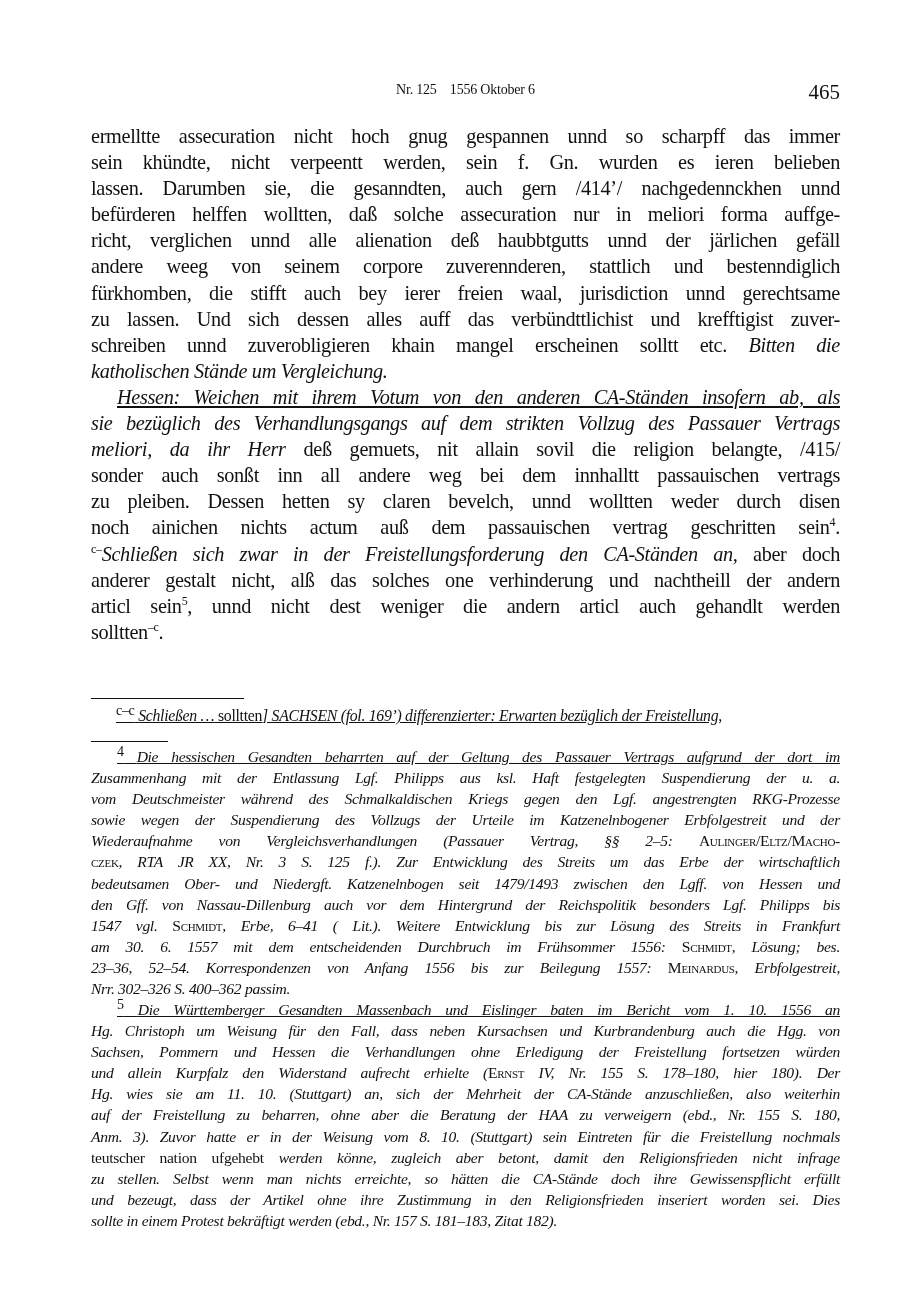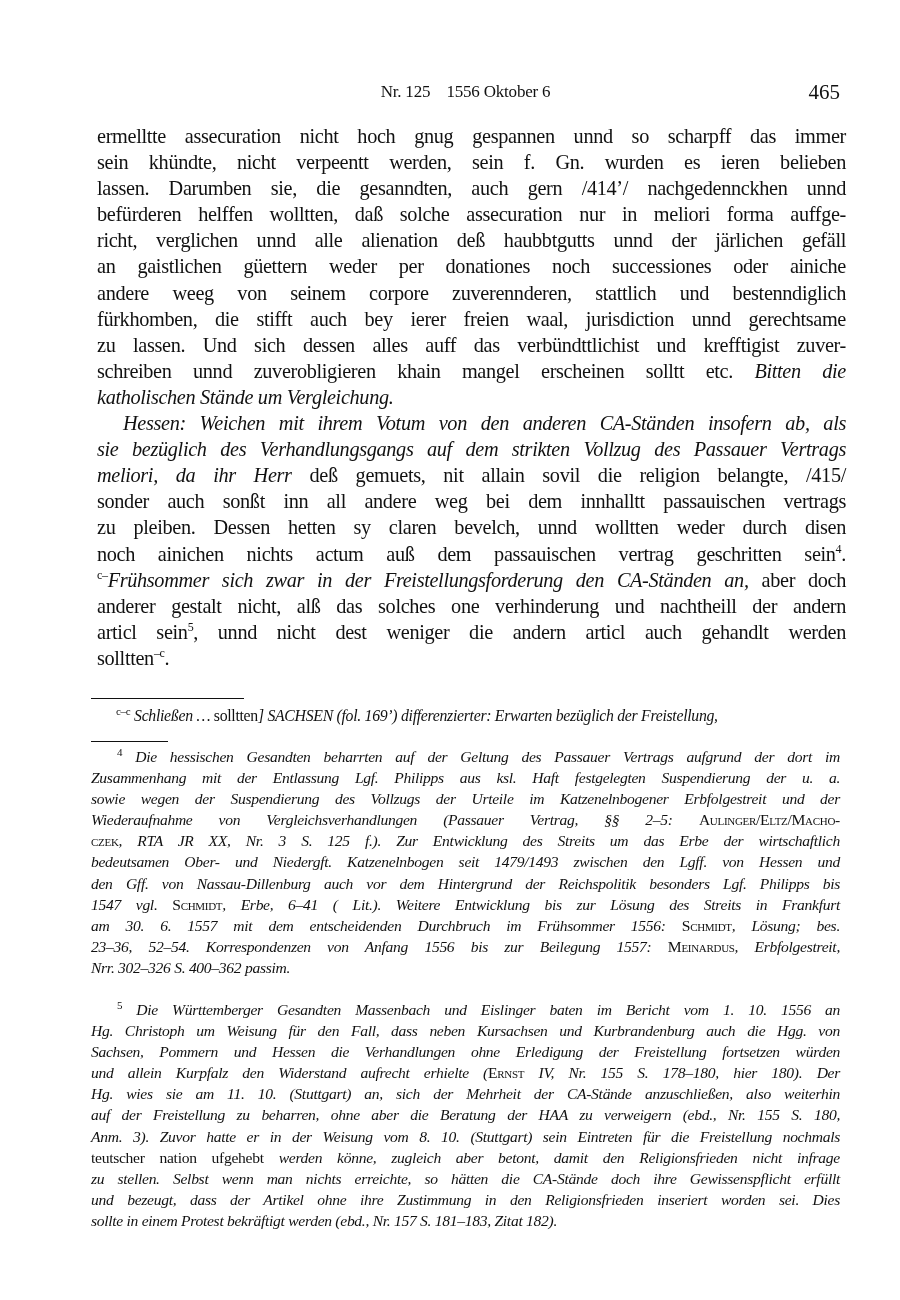--- a/index.html
+++ b/index.html
@@ -1,75 +1,75 @@
 <!DOCTYPE html>
 <html><head>
 <meta charset="utf-8">
 <style>
   html, body { margin: 0; padding: 0; background: #ffffff; }
   body { width: 900px; height: 1300px; position: relative; overflow: hidden; color: #111111; font-family: "Liberation Serif", "DejaVu Serif", serif; }
   .page { position: absolute; left: 91px; top: 0; width: 749px; }
   .running-head { position: absolute; top: 80px; left: 0; width: 749px; height: 26px; }
-  .rh-title { position: absolute; left: 0; width: 749px; text-align: center; font-size: 17px; letter-spacing: -0.2px; top: 2px; }
+  .rh-title { position: absolute; left: 0; width: 749px; text-align: center; font-size: 14px; letter-spacing: -0.2px; top: 2px; }
   .rh-page { position: absolute; right: 0; top: 0; font-size: 21px; }
-  .body-text { position: absolute; top: 123px; left: 6px; width: 749px; font-size: 20.3px; line-height: 26.1px; }
+  .body-text { position: absolute; top: 123px; left: 0; width: 749px; font-size: 20.3px; line-height: 26.1px; }
   .line { display: block; white-space: nowrap; text-align: justify; text-align-last: justify; height: 26.1px; overflow: visible; letter-spacing: -0.35px; }
   .line.last { text-align-last: left; }
-  .ind { padding-left: 26px; }
+  .ind { padding-left: 26px; text-decoration: underline; }
   i { font-style: italic; }
   sup { font-size: 12px; line-height: 0; vertical-align: 8px; }
   .sc { font-variant: small-caps; }
   .rule { position: absolute; height: 1px; background: #111; }
   .fn { position: absolute; left: 0; width: 749px; font-size: 15.6px; line-height: 21.1px; }
   .fn .line { height: 21.1px; letter-spacing: -0.3px; }
-  .fn sup { font-size: 11px; vertical-align: 6px; }
+  .fn sup { font-size: 14px; vertical-align: 6px; }
 </style>
 </head>
 <body>
 
 <div class="page">
 
   <div class="running-head">
     <div class="rh-title" style="white-space:pre">Nr. 125    1556 Oktober 6</div>
     <div class="rh-page">465</div>
   </div>
 
   <div class="body-text">
     <span class="line">ermelltte assecuration nicht hoch gnug gespannen unnd so scharpff das immer</span>
     <span class="line">sein khündte, nicht verpeentt werden, sein f. Gn. wurden es ieren belieben</span>
     <span class="line">lassen. Darumben sie, die gesanndten, auch gern /414’/ nachgedennckhen unnd</span>
     <span class="line">befürderen helffen wolltten, daß solche assecuration nur in meliori forma auffge-</span>
     <span class="line">richt, verglichen unnd alle alienation deß haubbtgutts unnd der järlichen gefäll</span>
-    <span class="line">an gaistlichen güettern weder per donationes noch successiones oder ainiche</span>
     <span class="line">andere weeg von seinem corpore zuverennderen, stattlich und bestenndiglich</span>
     <span class="line">fürkhomben, die stifft auch bey ierer freien waal, jurisdiction unnd gerechtsame</span>
     <span class="line">zu lassen. Und sich dessen alles auff das verbündttlichist und krefftigist zuver-</span>
     <span class="line"><span>schreiben unnd zuverobligieren khain mangel erscheinen solltt etc.</span> <i>Bitten die</i></span>
     <span class="line last"><i>katholischen Stände um Vergleichung.</i></span>
     <span class="line ind"><i>Hessen: Weichen mit ihrem Votum von den anderen CA-Ständen insofern ab, als</i></span>
     <span class="line"><i>sie bezüglich des Verhandlungsgangs auf dem strikten Vollzug des Passauer Vertrags</i></span>
     <span class="line"><i>meliori, da ihr Herr</i> <span>deß gemuets, nit allain sovil die religion belangte, /415/</span></span>
     <span class="line">sonder auch sonßt inn all andere weg bei dem innhalltt passauischen vertrags</span>
     <span class="line">zu pleiben. Dessen hetten sy claren bevelch, unnd wolltten weder durch disen</span>
     <span class="line"><span>noch ainichen nichts actum auß dem passauischen vertrag geschritten sein</span><sup>4</sup><span>.</span></span>
-    <span class="line"><sup>c–</sup><i>Frühsommer sich zwar in der Freistellungsforderung den CA-Ständen an,</i> <span>aber doch</span></span>
+    <span class="line"><sup>c–</sup><i>Schließen sich zwar in der Freistellungsforderung den CA-Ständen an,</i> <span>aber doch</span></span>
     <span class="line">anderer gestalt nicht, alß das solches one verhinderung und nachtheill der andern</span>
     <span class="line"><span>articl sein</span><sup>5</sup><span>, unnd nicht dest weniger die andern articl auch gehandlt werden</span></span>
     <span class="line last"><span>solltten</span><sup>–c</sup><span>.</span></span>
   </div>
 
   <div class="rule" style="top:698px; width:153px;"></div>
   <div class="fn" style="top:705px;">
     <span class="line last ind" style="padding-left:25px; font-size:15.8px;"><sup>c–c</sup> <i>Schließen …</i> <span>solltten</span><i>] SACHSEN (fol. 169’) differenzierter: Erwarten bezüglich der Freistellung,</i></span>
   </div>
 
   <div class="rule" style="top:741px; width:77px;"></div>
   <div class="fn" style="top:746px; font-style:italic;">
     <span class="line ind"><sup style="font-style:normal">4</sup> <span>Die hessischen Gesandten beharrten auf der Geltung des Passauer Vertrags aufgrund der dort im</span></span>
     <span class="line">Zusammenhang mit der Entlassung Lgf. Philipps aus ksl. Haft festgelegten Suspendierung der u. a.</span>
+    <span class="line">vom Deutschmeister während des Schmalkaldischen Kriegs gegen den Lgf. angestrengten RKG-Prozesse</span>
     <span class="line">sowie wegen der Suspendierung des Vollzugs der Urteile im Katzenelnbogener Erbfolgestreit und der</span>
     <span class="line"><span>Wiederaufnahme von Vergleichsverhandlungen (Passauer Vertrag, §§ 2–5:</span> <span class="sc" style="font-style:normal">Aulinger/Eltz/Macho-</span></span>
     <span class="line"><span class="sc" style="font-style:normal">czek</span><span>, RTA JR XX, Nr. 3 S. 125 f.). Zur Entwicklung des Streits um das Erbe der wirtschaftlich</span></span>
     <span class="line">bedeutsamen Ober- und Niedergft. Katzenelnbogen seit 1479/1493 zwischen den Lgff. von Hessen und</span>
     <span class="line">den Gff. von Nassau-Dillenburg auch vor dem Hintergrund der Reichspolitik besonders Lgf. Philipps bis</span>
     <span class="line"><span>1547 vgl.</span> <span class="sc" style="font-style:normal">Schmidt</span><span>, Erbe, 6–41 ( Lit.). Weitere Entwicklung bis zur Lösung des Streits in Frankfurt</span></span>
     <span class="line"><span>am 30. 6. 1557 mit dem entscheidenden Durchbruch im Frühsommer 1556:</span> <span class="sc" style="font-style:normal">Schmidt</span><span>, Lösung; bes.</span></span>
     <span class="line"><span>23–36, 52–54. Korrespondenzen von Anfang 1556 bis zur Beilegung 1557:</span> <span class="sc" style="font-style:normal">Meinardus</span><span>, Erbfolgestreit,</span></span>
     <span class="line last">Nrr. 302–326 S. 400–362 passim.</span>
   </div>

